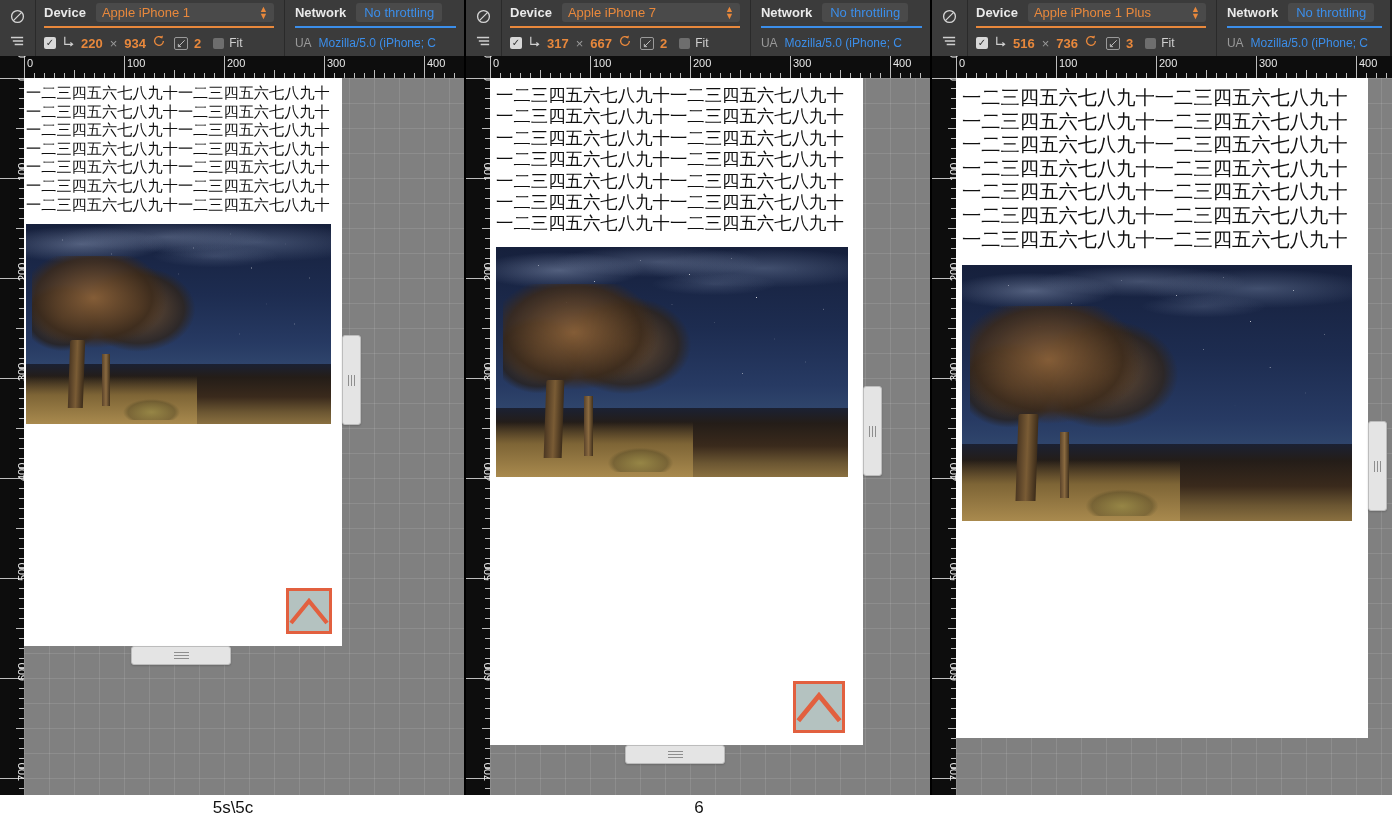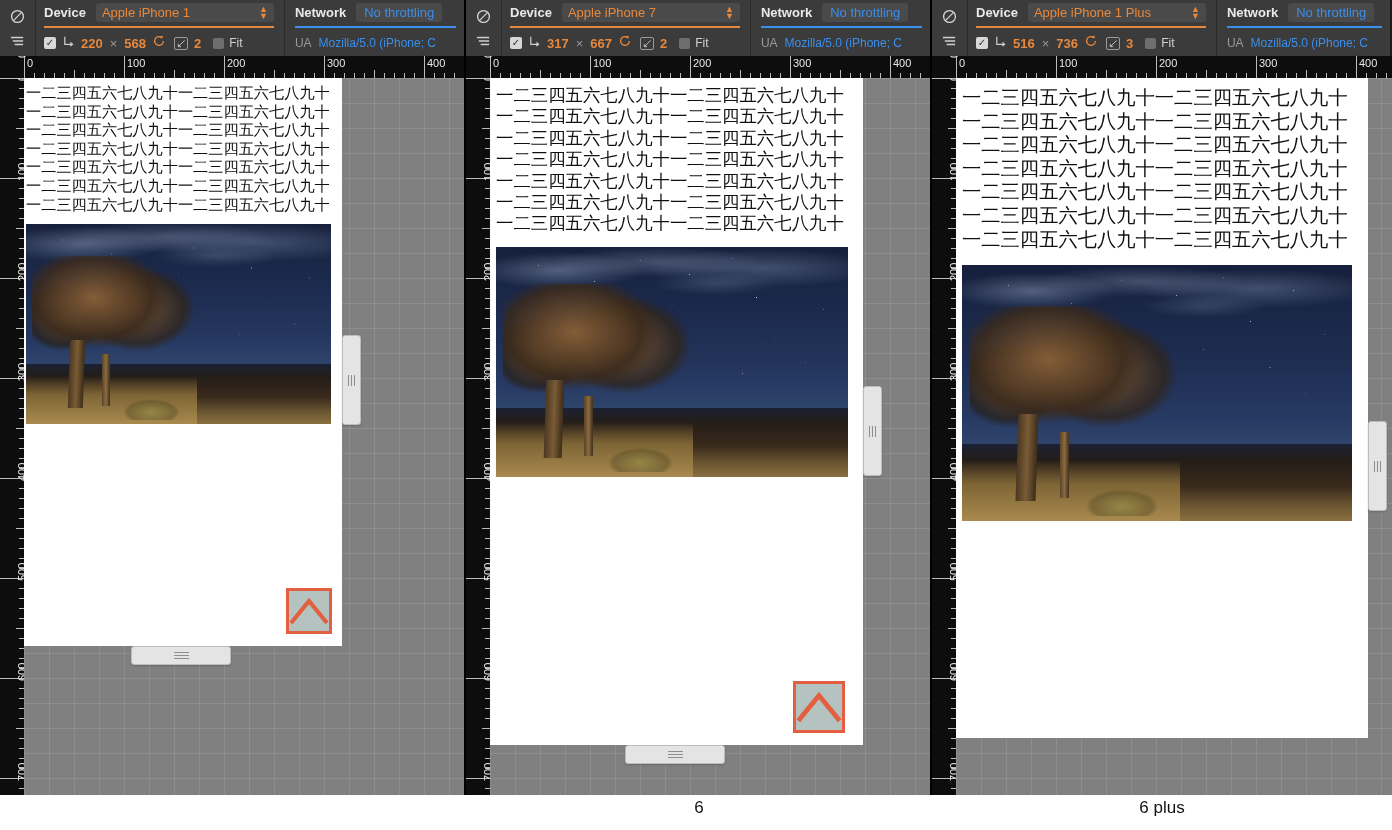--- a/index.html
+++ b/index.html
@@ -273,21 +273,21 @@
         <div class="tb-row" style="margin-top:3px">
           <span class="chk">✓</span>
           <span>
             <svg width="13" height="13" viewBox="0 0 14 14">
                 <path d="M3 2 V10 H11" fill="none" stroke="#cfcfcf" stroke-width="1.3"></path>
                 <path d="M9 8 l2.4 2 -2.4 2" fill="none" stroke="#cfcfcf" stroke-width="1.3"></path>
               </svg>
           </span>
           <span class="num" style="margin-left:6px">220</span>
           <span class="mult">×</span>
-          <span class="num">568</span>
+          <span class="num">934</span>
           <span style="margin-left:6px">
             <svg width="14" height="14" viewBox="0 0 16 16">
                 <path d="M13 8a5 5 0 1 1-1.6-3.7" fill="none" stroke="#e8883c" stroke-width="1.5"></path>
                 <path d="M12.6 1.6 L11.7 5 L8.3 4.1 Z" fill="#e8883c"></path>
               </svg>
           </span>
           <span class="sq-btn" style="margin-left:8px">
             <svg width="9" height="9" viewBox="0 0 10 10">
                 <path d="M8.5 1.5 L1.5 8.5" stroke="#bdbdbd" stroke-width="1.1"></path>
                 <path d="M1.5 5.5 V8.5 H4.5" fill="none" stroke="#bdbdbd" stroke-width="1.1"></path>
@@ -986,17 +986,17 @@
             <i></i>
           </span>
         </div>
     </div>
   </div>
 
   <div class="panel-sep" style="left:464px"></div>
   <div class="panel-sep" style="left:930px"></div>
 
   <div class="caption-row">
+    <div class="caption" id="cap-0">5s\5c</div>
     <div class="caption" id="cap-1">6</div>
-    <div class="caption" id="cap-2">6 plus</div>
   </div>
 
 </div>
 
 </body></html>

